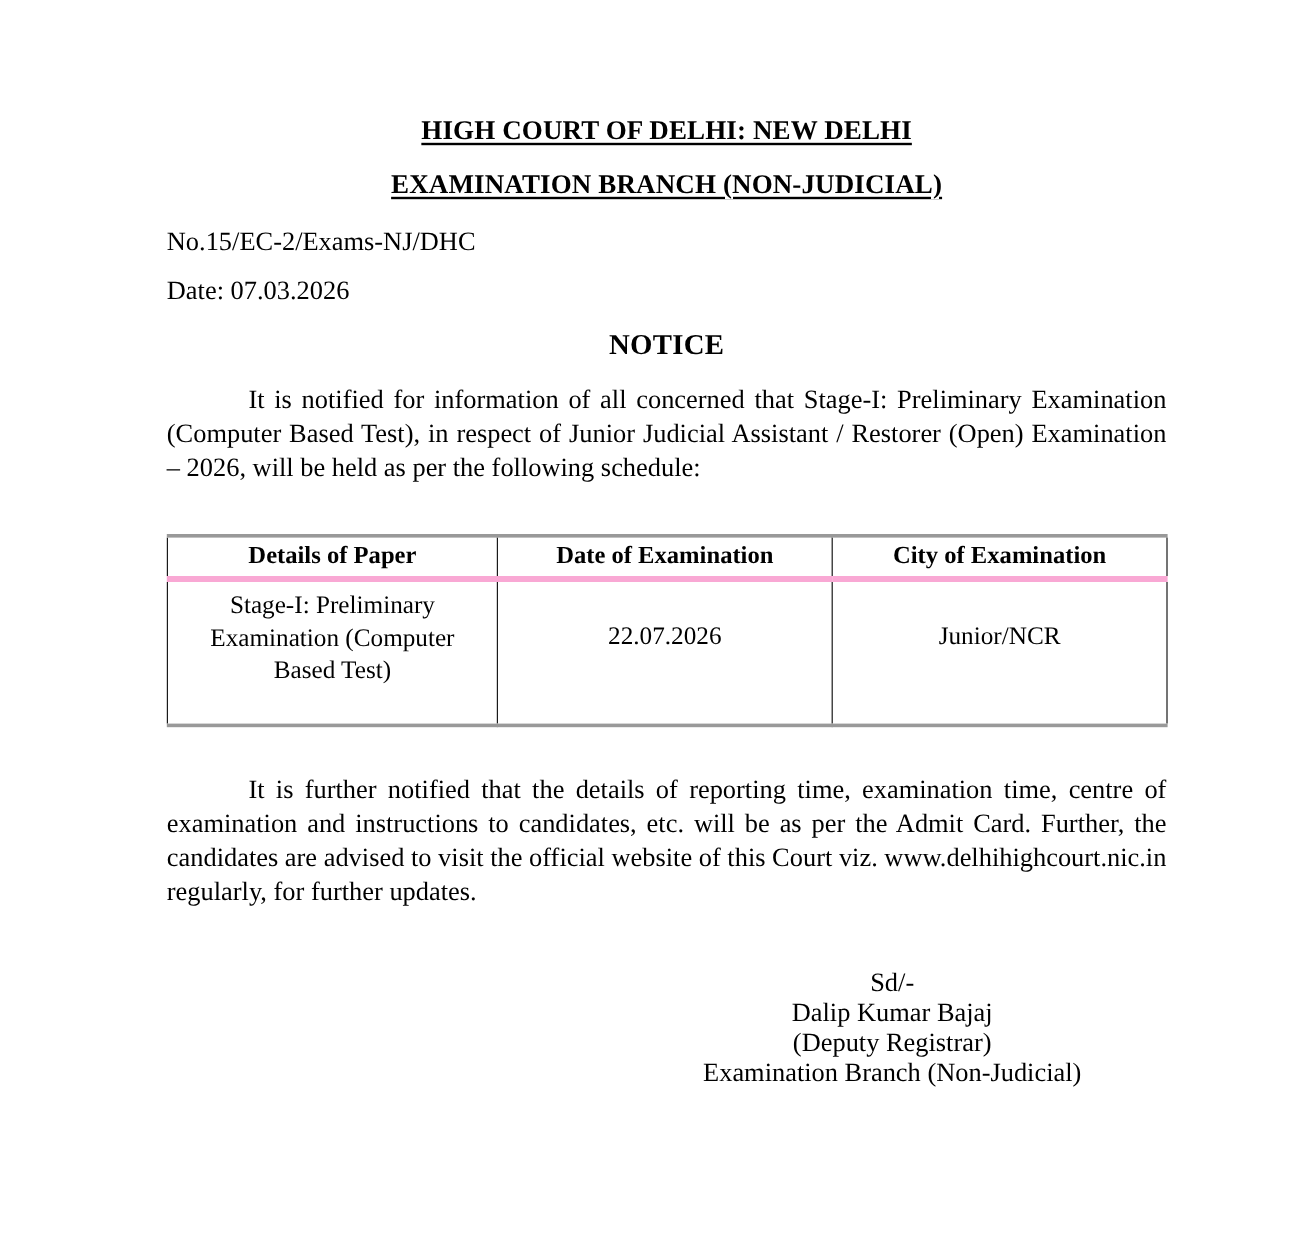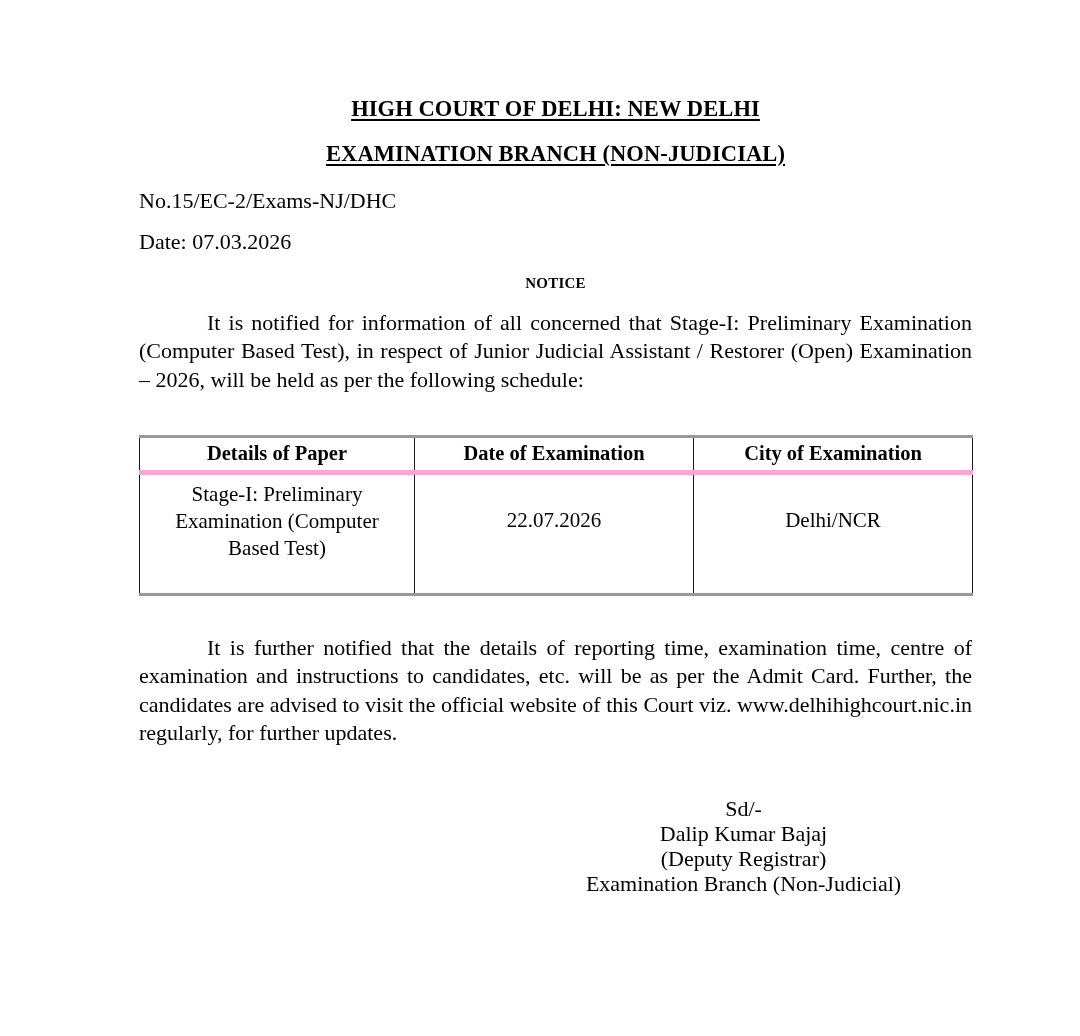--- a/index.html
+++ b/index.html
@@ -63,21 +63,21 @@
     font-size: 22px;
     line-height: 1.05;
     margin-top: 18px;
     white-space: nowrap;
   }
 
   
   .notice-title {
     text-align: center;
     font-weight: bold;
-    font-size: 15px;
+    font-size: 24px;
     margin-top: 22px;
     letter-spacing: 0.2px;
   }
 
   
   .para {
     font-size: 22px;
     line-height: 1.28;
     text-align: justify;
     text-justify: inter-word;
@@ -171,21 +171,21 @@
           <tr>
             <th>Details of Paper</th>
             <th>Date of Examination</th>
             <th>City of Examination</th>
           </tr>
         </thead>
         <tbody>
           <tr>
             <td>Stage-I: Preliminary Examination (Computer Based Test)</td>
             <td class="mid">22.07.2026</td>
-            <td class="mid">Delhi/NCR</td>
+            <td class="mid">Junior/NCR</td>
           </tr>
         </tbody>
       </table>
     </div>
 
     <p class="para second-para">It is further notified that the details of reporting time, examination time, centre of examination and instructions to candidates, etc. will be as per the Admit Card. Further, the candidates are advised to visit the official website of this Court viz. www.delhihighcourt.nic.in regularly, for further updates.</p>
 
     <div class="signature">
       <div>Sd/-</div>
       <div>Dalip Kumar Bajaj</div>

